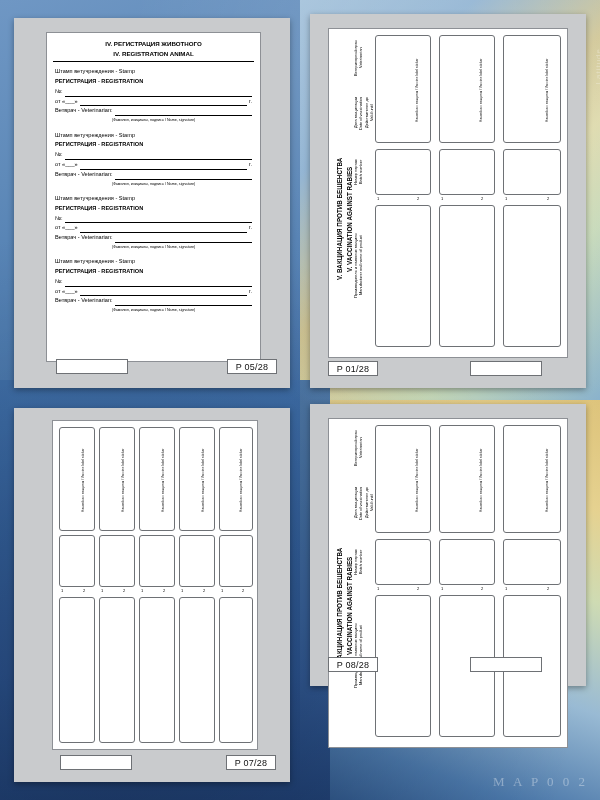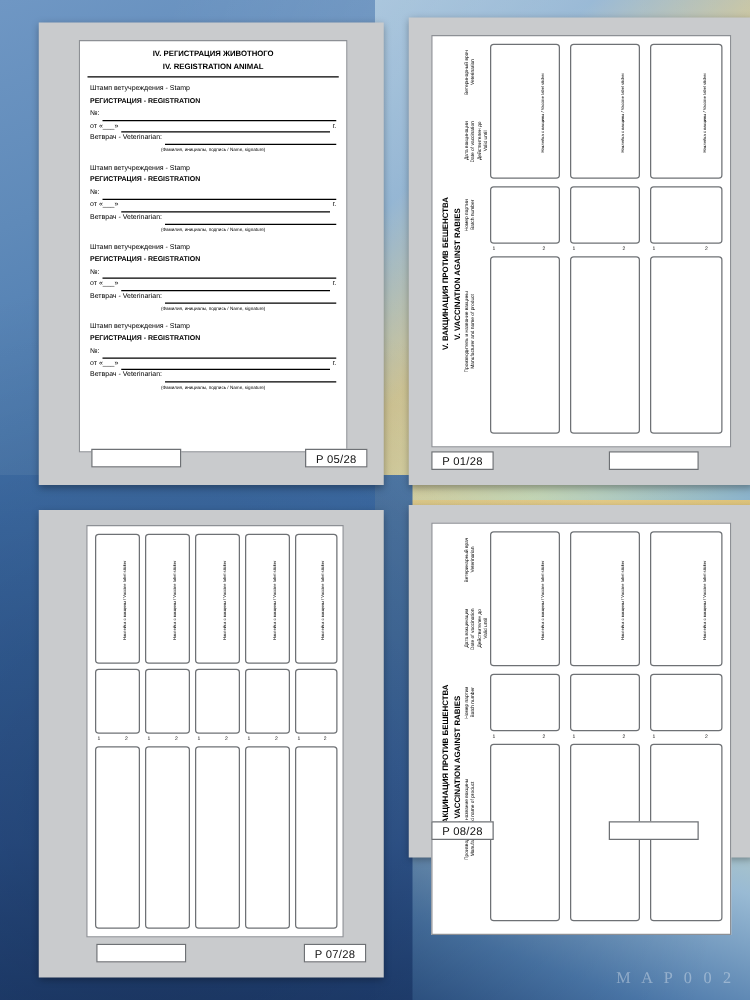--- a/index.html
+++ b/index.html
@@ -67,21 +67,20 @@
     transform: rotate(-90deg);
     transform-origin: right top;
   }
 
   
   .page {
     position: absolute;
     background: #c9cbcd;
     box-shadow: 0 2px 6px rgba(0,0,0,0.35);
     box-sizing: border-box;
-    margin-left: 17px;
   }
   .sheet {
     position: absolute;
     background: #ffffff;
     border: 1px solid #8d9095;
     box-sizing: border-box;
   }
   .page-num {
     position: absolute;
     border: 1px solid #6e7175;

